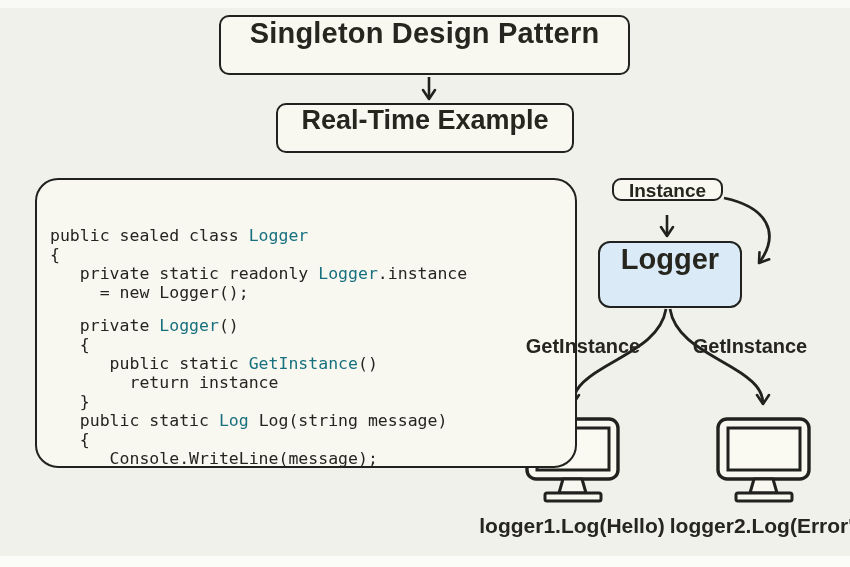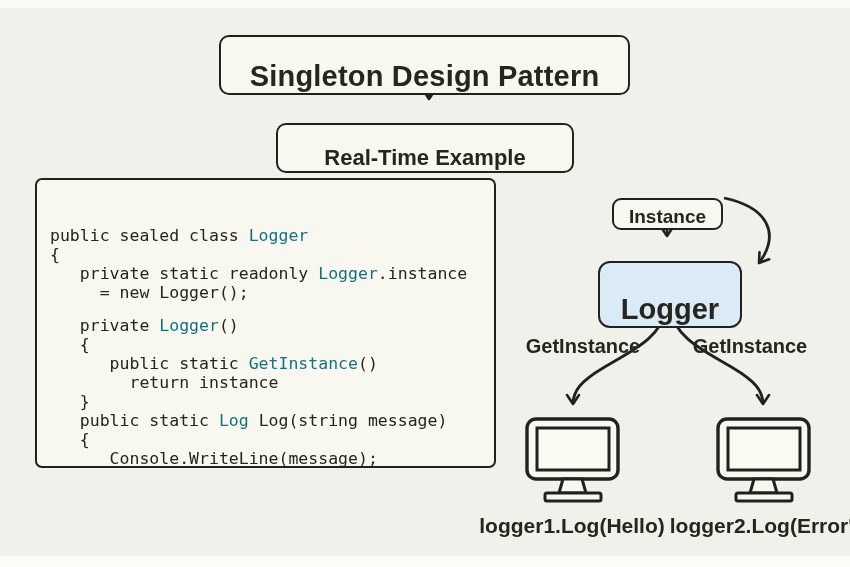--- a/index.html
+++ b/index.html
@@ -21,36 +21,35 @@
     background: #fbfbf8;
   }
 
   .overlay-svg { position: absolute; left: 0; top: 0; }
 
   .box {
     position: absolute;
     background: #f8f7f0;
     border: 2.5px solid #21221f;
     border-radius: 10px;
-    display: flex; align-items: flex-end; justify-content: center;
+    display: flex; align-items: flex-start; justify-content: center;
     color: #26261f;
-    margin-top: 20px;
   }
   .title-box   { left: 219px; top: 15px;  width: 411px; height: 60px; font-size: 29px; font-weight: bold; letter-spacing: 0.2px; }
-  .subtitle-box{ left: 276px; top: 103px; width: 298px; height: 50px; font-size: 22px; font-weight: bold; }
+  .subtitle-box{ left: 276px; top: 103px; width: 298px; height: 50px; font-size: 27px; font-weight: bold; }
 
-  .instance-box{ left: 612px; top: 178px; width: 111px; height: 32px; font-size: 19px; font-weight: 600; border-width: 2px; border-radius: 9px; }
+  .instance-box{ left: 612px; top: 178px; width: 111px; height: 23px; font-size: 19px; font-weight: 600; border-width: 2px; border-radius: 9px; }
   .logger-box  { left: 598px; top: 241px; width: 144px; height: 67px; font-size: 29px; font-weight: bold; border-radius: 12px; background: #daeaf6; }
 
   .code-block {
     position: absolute;
-    left: 35px; top: 178px; width: 461px; height: 290px;
+    left: 35px; top: 178px; width: 542px; height: 290px;
     background: #f8f7f0;
     border: 2px solid #21221f;
-    border-radius: 7px;
+    border-radius: 23px;
     padding: 8px 10px 6px 13px;
     font-family: "DejaVu Sans Mono", monospace;
     font-size: 16.5px;
     line-height: 19px;
     color: #24251f;
     white-space: pre;
     overflow: hidden;
   }
   .code-line { height: 19px; }
   .code-line.spacer { height: 14px; }

